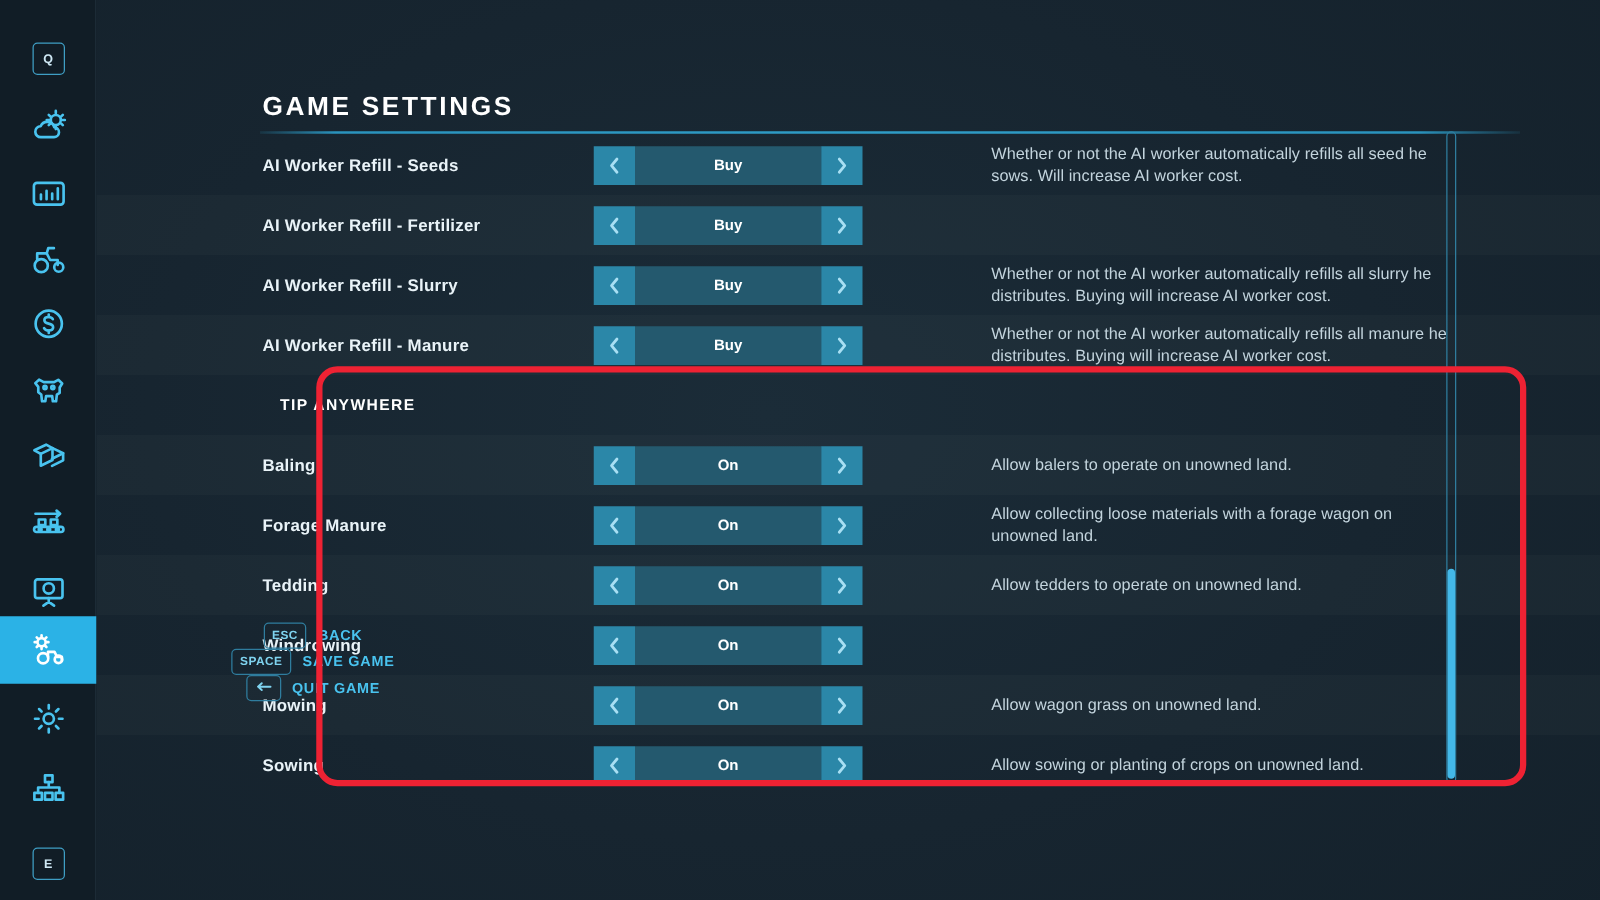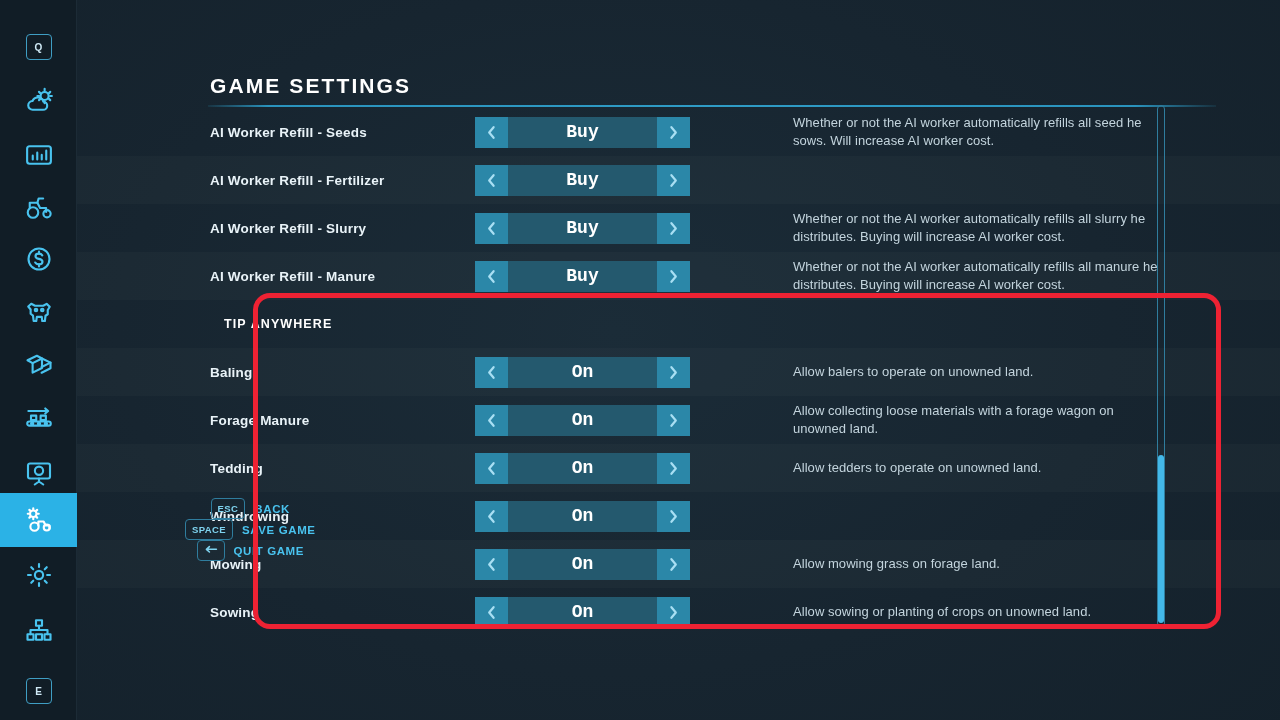--- a/index.html
+++ b/index.html
@@ -119,23 +119,22 @@
     justify-content: center;
   }
   .sel-arrow svg { stroke: #a8dff3; fill: none; stroke-width: 2.2; stroke-linecap: round; stroke-linejoin: round; }
   .sel-mid {
     flex: 1;
     background: #24596e;
     display: flex;
     align-items: center;
     justify-content: center;
     color: #ffffff;
-    font-size: 18px;
-    font-weight: bold;
-    font-family: Liberation Mono, monospace;
+    font-size: 12px;
+    font-weight: bold;
   }
 
   .row-desc {
     position: absolute;
     left: 716px;
     width: 375px;
     color: #c3d4dd;
     font-size: 13px;
     line-height: 1.38;
     letter-spacing: 0.05px;
@@ -469,21 +468,21 @@
               <path d="M7.6 2.2L3.2 7.5l4.4 5.3"></path>
             </svg>
           </div>
           <div class="sel-mid">On</div>
           <div class="sel-arrow">
             <svg width="11" height="15" viewBox="0 0 11 15">
               <path d="M3.4 2.2l4.4 5.3-4.4 5.3"></path>
             </svg>
           </div>
         </div>
-        <div class="row-desc">Allow mowing grass on forage land.</div>
+        <div class="row-desc">Allow wagon grass on unowned land.</div>
       </div>
       <div class="row">
         <div class="row-label">Sowing</div>
         <div class="selector">
           <div class="sel-arrow">
             <svg width="11" height="15" viewBox="0 0 11 15">
               <path d="M7.6 2.2L3.2 7.5l4.4 5.3"></path>
             </svg>
           </div>
           <div class="sel-mid">On</div>

